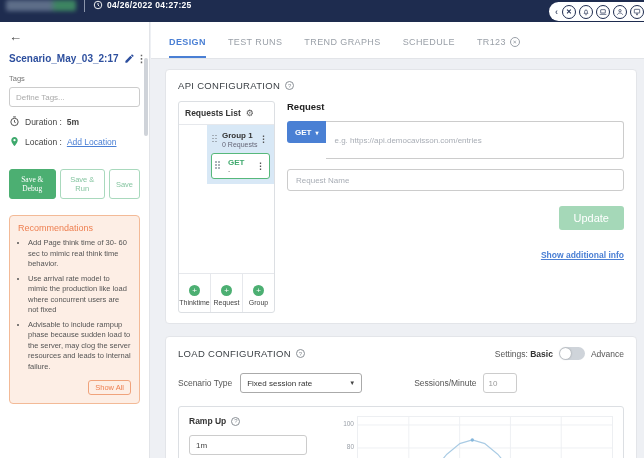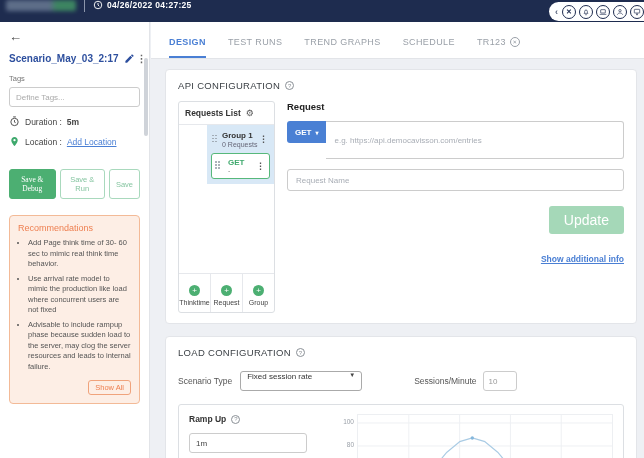--- a/index.html
+++ b/index.html
@@ -112,36 +112,36 @@
   .get-btn { background:#4a80d4; color:#fff; font-size:8px; font-weight:bold; border:none;
              border-radius:3px 0 0 3px; padding:0 8px; height:22px; cursor:pointer;
              display:flex; align-items:center; gap:4px; font-family:"Liberation Sans",sans-serif; }
   .get-caret { font-size:6px; }
   .url-input { flex:1; height:38px; border:1px solid #ccc; border-left:none; border-radius:0 3px 3px 0;
                font-size:8px; padding:0 8px; color:#444; font-family:"Liberation Sans",sans-serif; }
   .url-input::placeholder, .name-input::placeholder { color:#a8adb5; }
   .name-input { width:100%; height:22px; margin-top:10px; border:1px solid #ccc; border-radius:3px;
                 font-size:8px; padding:0 8px; color:#444; font-family:"Liberation Sans",sans-serif; }
   .update-row { text-align:right; margin-top:15px; }
-  .btn-update { background:#a5d8b8; color:#fff; border:none; border-radius:3px; font-size:14px;
+  .btn-update { background:#a5d8b8; color:#fff; border:none; border-radius:3px; font-size:11px;
                 padding:6px 15px; cursor:not-allowed; font-family:"Liberation Sans",sans-serif; }
   .addinfo-row { text-align:right; margin-top:14px; }
   .addinfo-link { color:#4a7fd4; font-size:8.5px; font-weight:bold; text-decoration:underline; cursor:pointer; }
 
   
   .load-card { margin-top:12px; height:200px; }
   .settings-area { margin-left:auto; display:flex; align-items:center; gap:6px;
                    font-size:8.5px; color:#555; }
   .settings-bold { font-weight:bold; color:#333; }
   .toggle { width:26px; height:13px; background:#cfd4da; border-radius:7px; position:relative; cursor:pointer; }
   .toggle .knob { position:absolute; left:1px; top:1px; width:11px; height:11px; background:#fff;
                   border-radius:50%; box-shadow:0 0 2px rgba(0,0,0,.35); }
   .load-controls { display:flex; align-items:center; margin-top:13px; font-size:8.5px; color:#555; }
   .select-box { width:122px; height:20px; border:1px solid #aaa; border-radius:3px; margin-left:8px;
-                display:flex; align-items:flex-start; padding:0 6px; font-size:8px; color:#333;
+                display:flex; align-items:center; padding:0 6px; font-size:8px; color:#333;
                 cursor:pointer; background:#fff; }
   .select-caret { margin-left:auto; font-size:6px; color:#444; }
   .sess-label { margin-left:52px; }
   .sess-input { width:34px; height:20px; border:1px solid #ccc; border-radius:3px; margin-left:6px;
                 font-size:8px; color:#999; padding:0 5px; font-family:"Liberation Sans",sans-serif; }
   .ramp-panel { margin-top:13px; border:1px solid #dcdfe3; border-radius:3px; padding:9px 10px;
                 height:130px; display:flex; }
   .ramp-left { width:148px; }
   .ramp-label-row { display:flex; align-items:center; }
   .ramp-label { font-size:8.5px; font-weight:bold; color:#333; }
@@ -365,20 +365,30 @@
         </div>
       </div>
     </div>
 
     <div class="card load-card">
       <div class="card-head">
         <span class="card-title">LOAD CONFIGURATION</span>
         <span class="help-ic">
             <span>?</span>
           </span>
+        <div class="settings-area">
+          <span>
+            <span>Settings:</span>
+            <span class="settings-bold">Basic</span>
+          </span>
+          <span class="toggle">
+              <span class="knob"></span>
+            </span>
+          <span>Advance</span>
+        </div>
       </div>
 
       <div class="load-controls">
         <span>Scenario Type</span>
         <div class="select-box">
           <span>Fixed session rate</span>
           <span class="select-caret">▼</span>
         </div>
         <span class="sess-label">Sessions/Minute</span>
         <input class="sess-input" value="10" style="">

